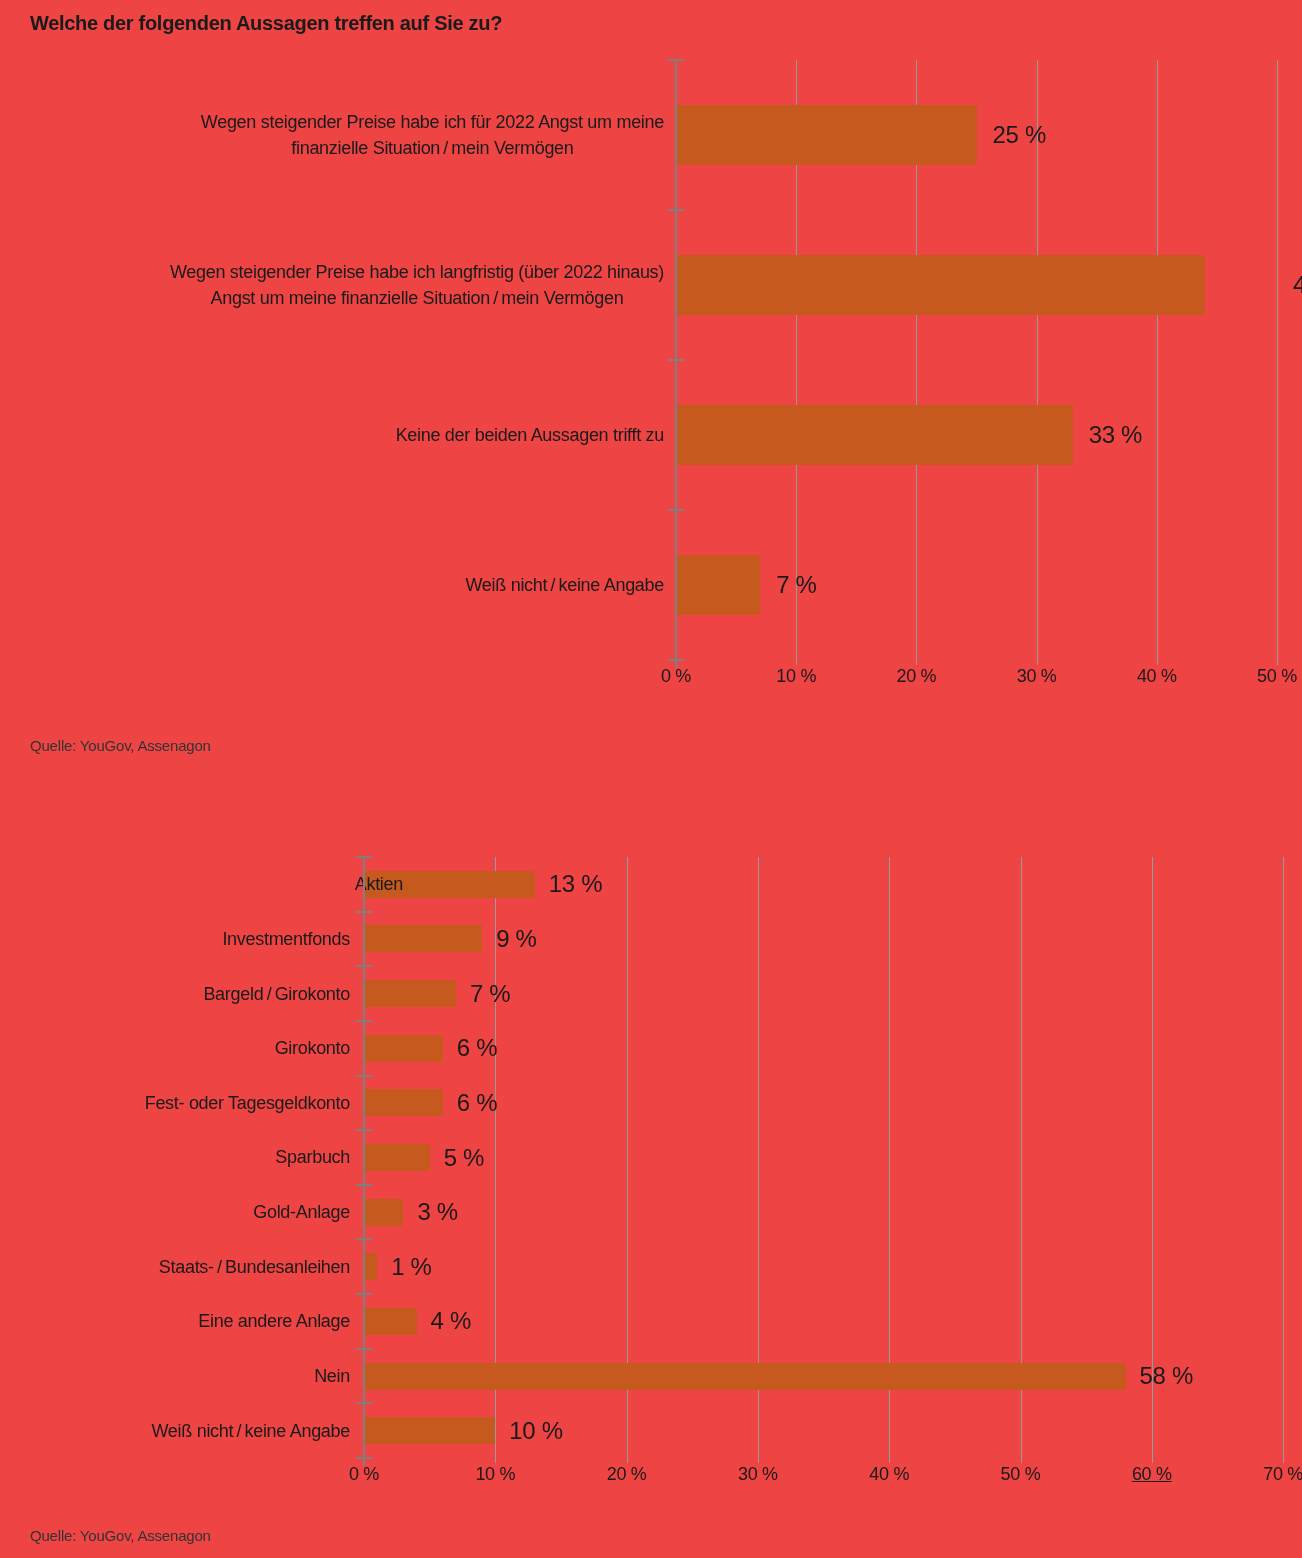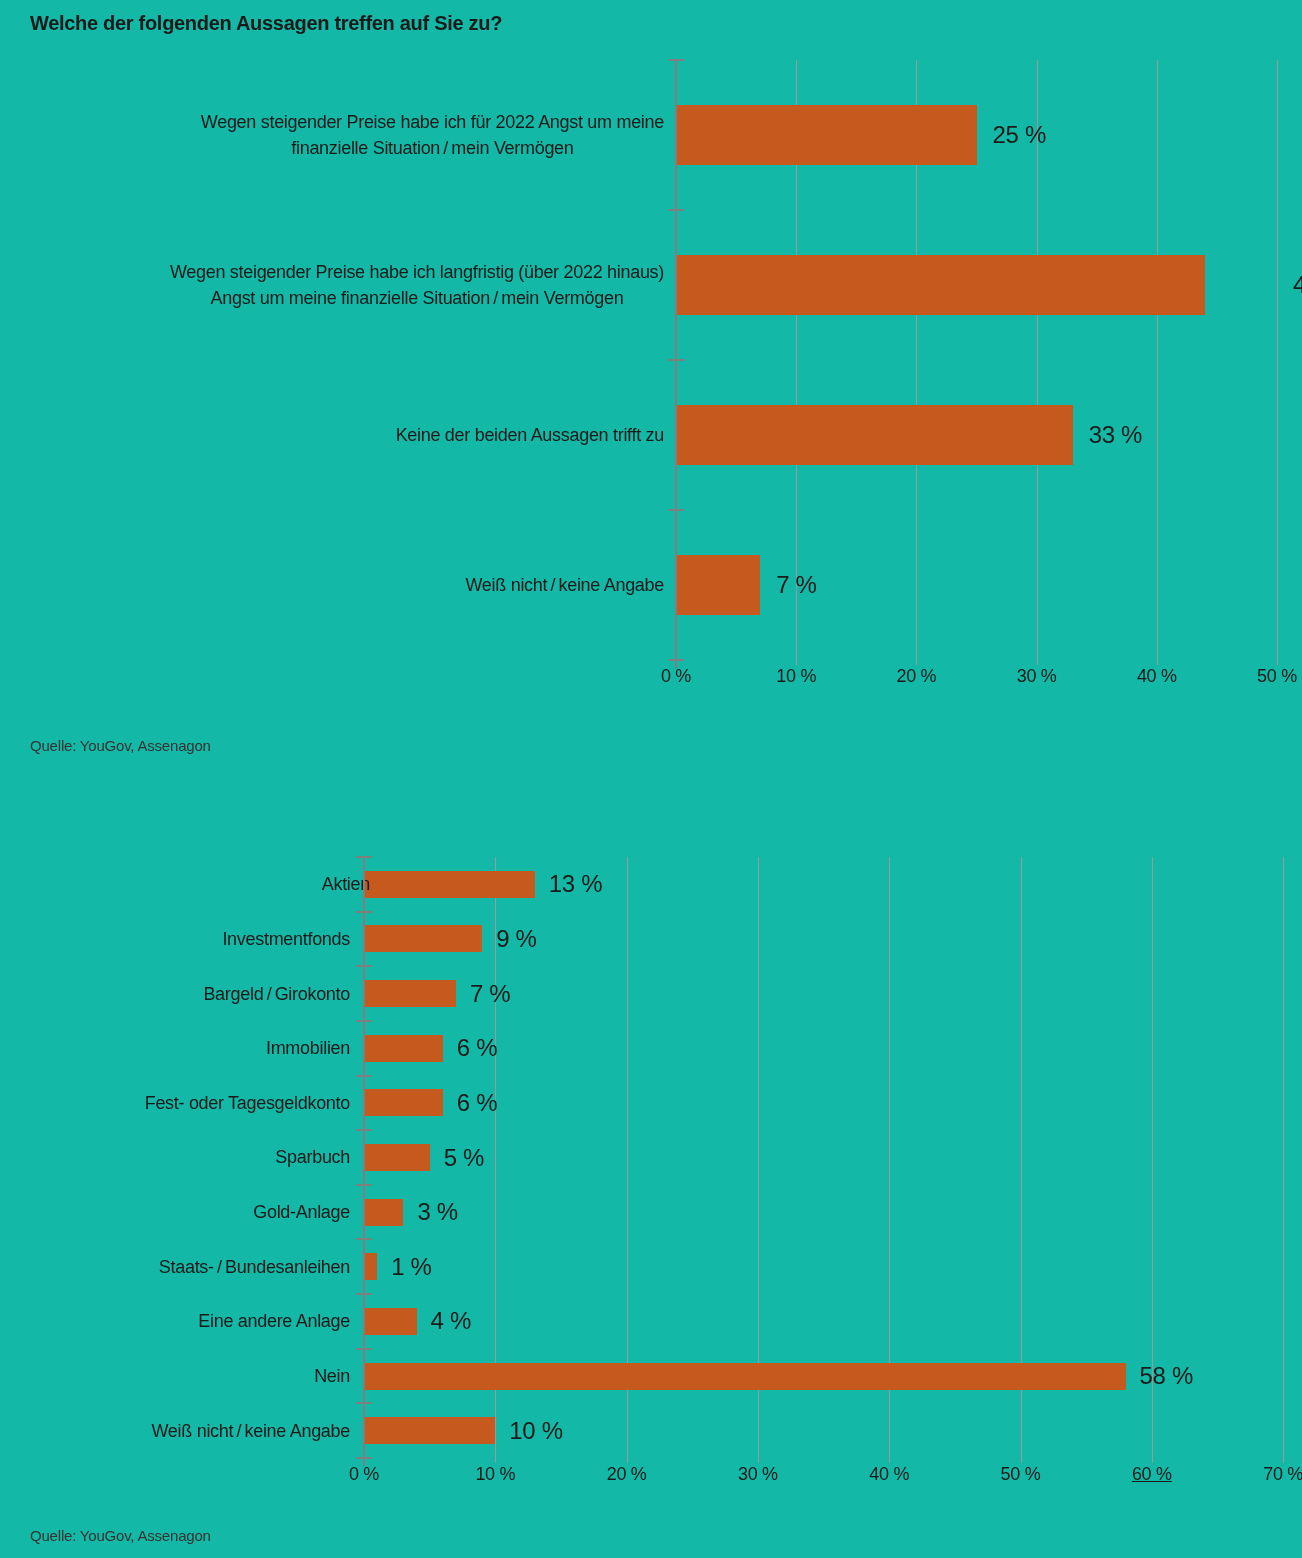--- a/index.html
+++ b/index.html
@@ -5,21 +5,21 @@
   * { margin: 0; padding: 0; box-sizing: border-box; }
   html, body { background: #ffffff; }
   body {
     font-family: "Liberation Sans", "DejaVu Sans", sans-serif;
     color: #1a1a1a;
   }
   .page {
     position: relative;
     width: 1302px;
     height: 1558px;
-    background: #14b8a6;
+    background: #ef4444;
     overflow: hidden;
   }
   .chart-title {
     position: absolute;
     left: 30px;
     font-size: 20px;
     font-weight: 700;
     letter-spacing: -0.3px;
     color: #1a1a1a;
     white-space: nowrap;
@@ -139,37 +139,37 @@
   <div id="chart2">
       <div class="gridline" style="left: 495.3px; top: 857px; height: 606.04px;"></div>
       <div class="gridline" style="left: 626.6px; top: 857px; height: 606.04px;"></div>
       <div class="gridline" style="left: 757.9px; top: 857px; height: 606.04px;"></div>
       <div class="gridline" style="left: 889.2px; top: 857px; height: 606.04px;"></div>
       <div class="gridline" style="left: 1020.5px; top: 857px; height: 606.04px;"></div>
       <div class="gridline" style="left: 1151.8px; top: 857px; height: 606.04px;"></div>
       <div class="gridline" style="left: 1283.1px; top: 857px; height: 606.04px;"></div>
       <div class="bar" style="left: 364px; top: 870.82px; width: 170.69px; height: 27px; background: rgb(198, 90, 30);"></div>
       <div class="value-label" style="left: 548.69px; top: 870.82px; height: 27px;">13 %</div>
-      <div class="category-label" style="right: 932px; top: 857px; height: 54.64px; justify-content: flex-end;">
+      <div class="category-label" style="right: 899px; top: 857px; height: 54.64px; justify-content: flex-end;">
         <span>Aktien</span>
       </div>
       <div class="bar" style="left: 364px; top: 925.46px; width: 118.17px; height: 27px; background: rgb(198, 90, 30);"></div>
       <div class="value-label" style="left: 496.17px; top: 925.46px; height: 27px;">9 %</div>
       <div class="category-label" style="right: 952px; top: 911.64px; height: 54.64px;">
         <span>Investmentfonds</span>
       </div>
       <div class="bar" style="left: 364px; top: 980.1px; width: 91.91px; height: 27px; background: rgb(198, 90, 30);"></div>
       <div class="value-label" style="left: 469.91px; top: 980.1px; height: 27px;">7 %</div>
       <div class="category-label" style="right: 952px; top: 966.28px; height: 54.64px;">
         <span>Bargeld / Girokonto</span>
       </div>
       <div class="bar" style="left: 364px; top: 1034.74px; width: 78.78px; height: 27px; background: rgb(198, 90, 30);"></div>
       <div class="value-label" style="left: 456.78px; top: 1034.74px; height: 27px;">6 %</div>
       <div class="category-label" style="right: 952px; top: 1020.92px; height: 54.64px;">
-        <span>Immobilien</span>
+        <span>Girokonto</span>
       </div>
       <div class="bar" style="left: 364px; top: 1089.38px; width: 78.78px; height: 27px; background: rgb(198, 90, 30);"></div>
       <div class="value-label" style="left: 456.78px; top: 1089.38px; height: 27px;">6 %</div>
       <div class="category-label" style="right: 952px; top: 1075.56px; height: 54.64px;">
         <span>Fest- oder Tagesgeldkonto</span>
       </div>
       <div class="bar" style="left: 364px; top: 1144.02px; width: 65.65px; height: 27px; background: rgb(198, 90, 30);"></div>
       <div class="value-label" style="left: 443.65px; top: 1144.02px; height: 27px;">5 %</div>
       <div class="category-label" style="right: 952px; top: 1130.2px; height: 54.64px;">
         <span>Sparbuch</span>

